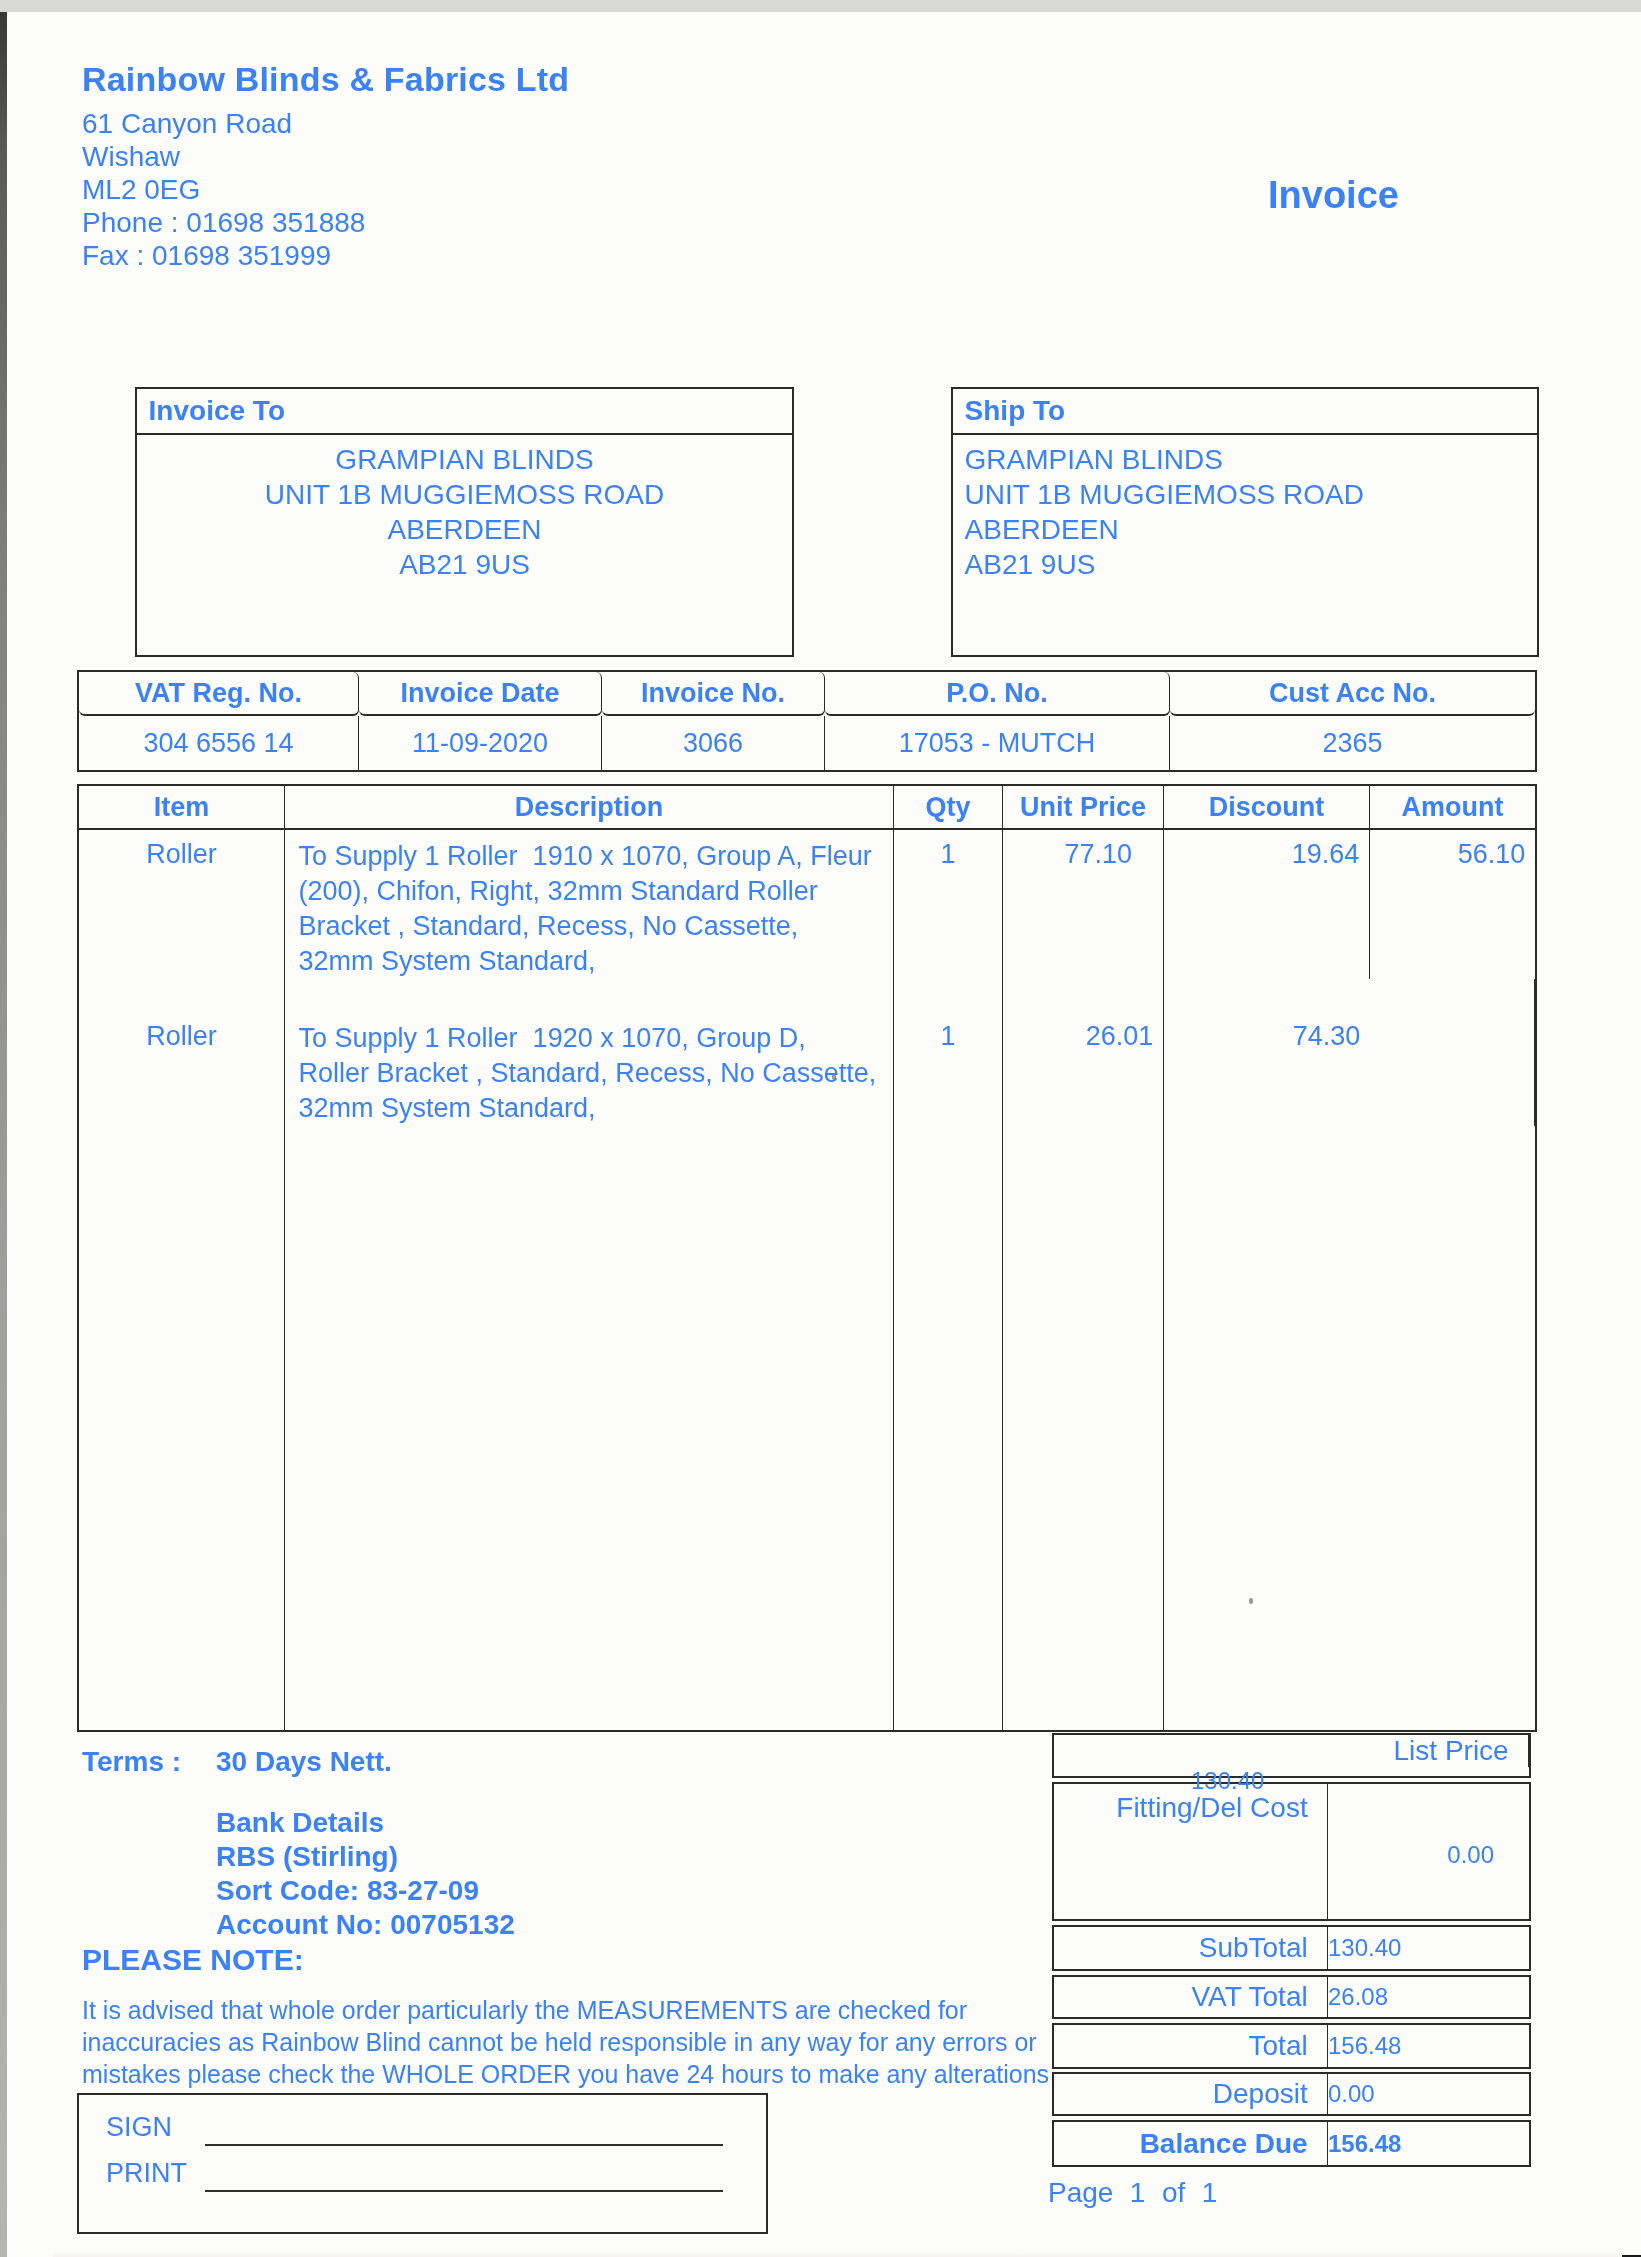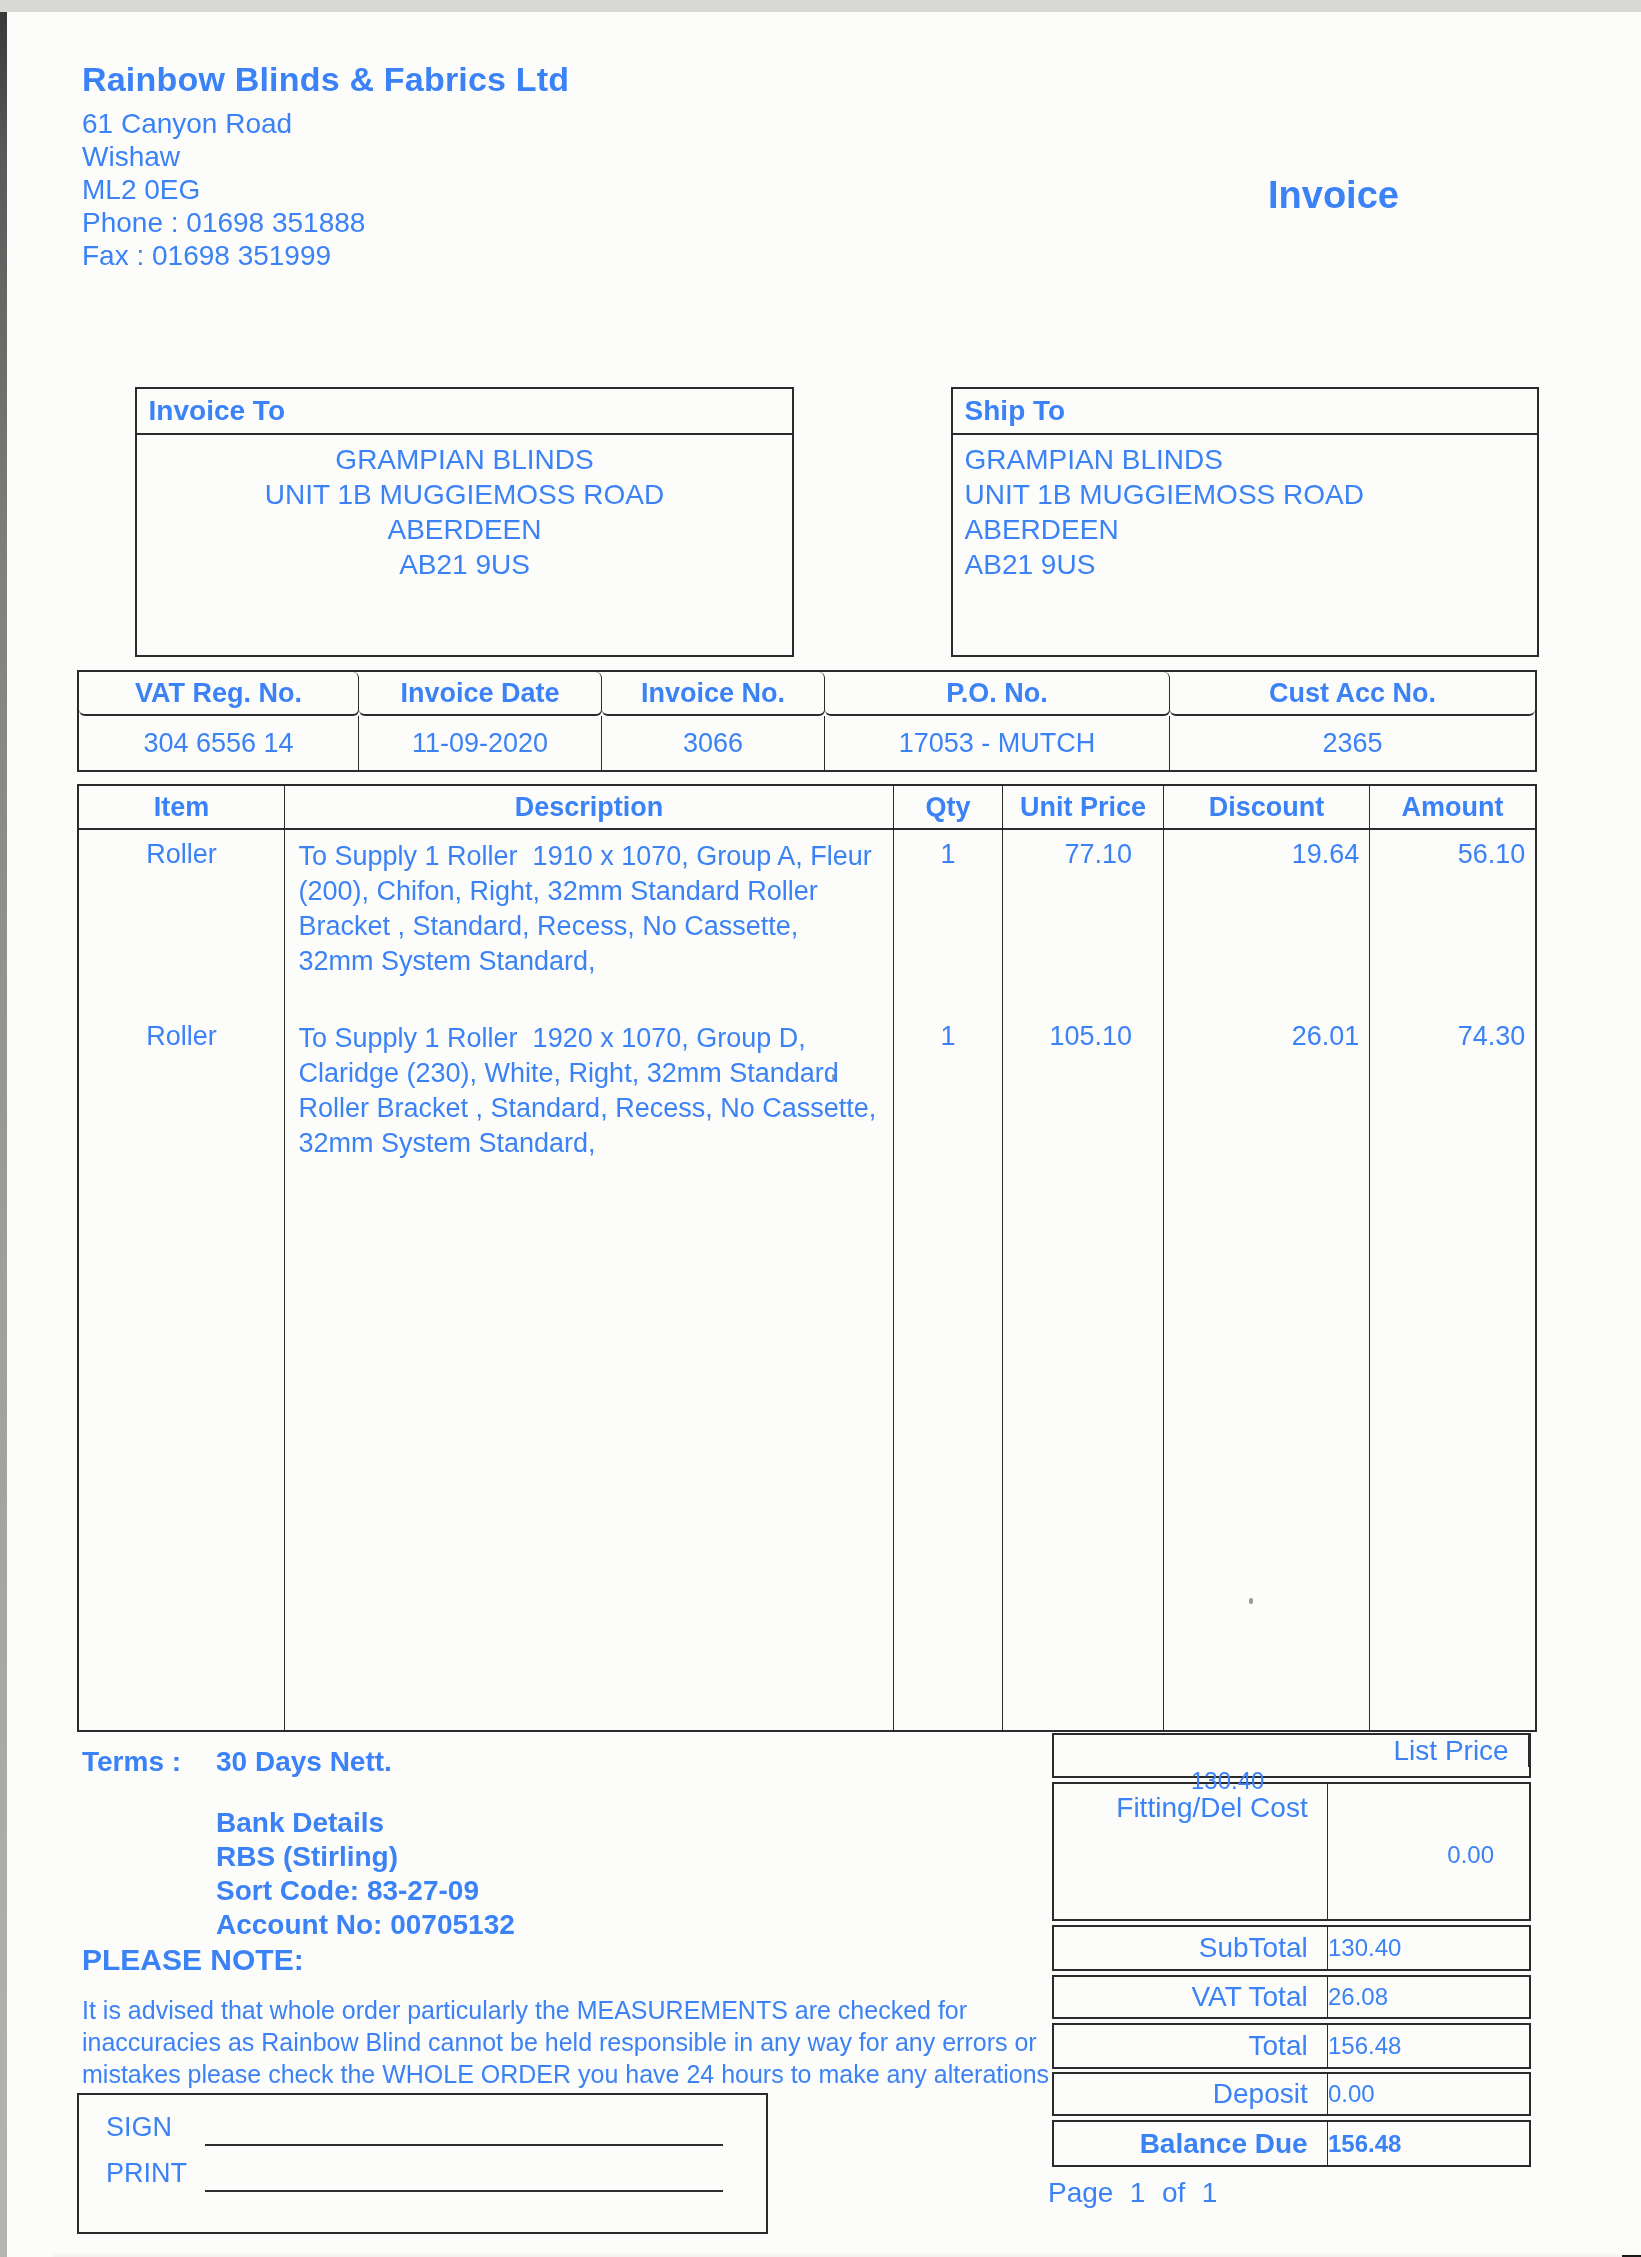--- a/index.html
+++ b/index.html
@@ -145,26 +145,24 @@
       <div class="desc-line">32mm System Standard,</div>
     </div>
     <div class="td r1 cell-qty">1</div>
     <div class="td r1 cell-unit">77.10</div>
     <div class="td r1 cell-disc">19.64</div>
     <div class="td r1 cell-amt last">56.10</div>
 
     <div class="td r2 cell-item">Roller</div>
     <div class="td r2 cell-desc">
       <div class="desc-line">To Supply 1 Roller  1920 x 1070, Group D,</div>
-      <div class="desc-line">Claridge (230), White, Right, 32mm Standard</div>
       <div class="desc-line">Roller Bracket , Standard, Recess, No Cassette,</div>
       <div class="desc-line">32mm System Standard,</div>
     </div>
     <div class="td r2 cell-qty">1</div>
-    <div class="td r2 cell-unit">105.10</div>
     <div class="td r2 cell-disc">26.01</div>
     <div class="td r2 cell-amt last">74.30</div>
 
     <div class="td"></div>
     <div class="td"></div>
     <div class="td"></div>
     <div class="td"></div>
     <div class="td"></div>
     <div class="td last"></div>
   </div>

